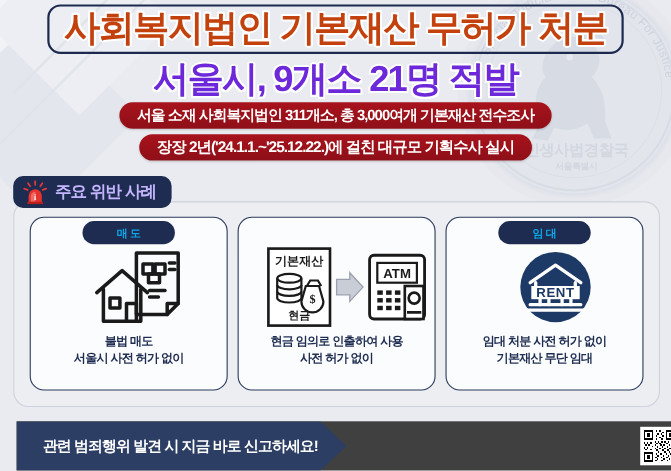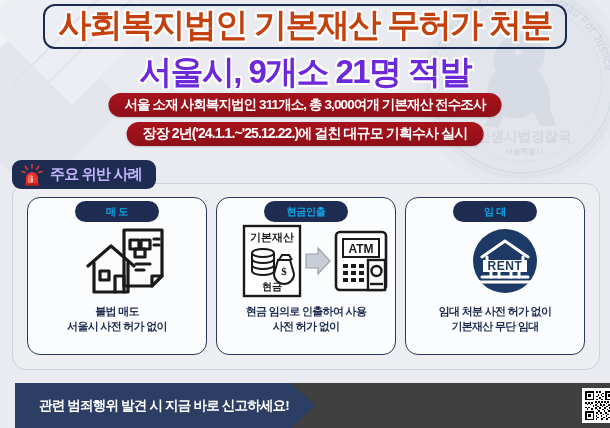--- a/index.html
+++ b/index.html
@@ -246,21 +246,20 @@
             </g>
           </svg>
         </div>
         <div class="card-caption">
           <div>불법 매도</div>
           <div>서울시 사전 허가 없이</div>
         </div>
       </div>
 
       <div class="card">
-        <div class="card-pill">현금인출</div>
         <div class="card-icon">
           <svg width="148" height="74" viewBox="0 0 148 74">
 
             <rect x="2" y="2" width="56" height="70" fill="#ffffff" stroke="#1a1a1a" stroke-width="2.4"></rect>
             <text x="30" y="17" font-size="11" font-weight="bold" fill="#1a1a1a" text-anchor="middle" font-family="Liberation Sans, sans-serif">기본재산</text>
             <g fill="none" stroke="#1a1a1a" stroke-width="2">
               <ellipse cx="21" cy="29" rx="11" ry="4"></ellipse>
               <path d="M10 29 L10 35 A11 4 0 0 0 32 35 L32 29"></path>
               <path d="M10 35 L10 41 A11 4 0 0 0 32 41 L32 35"></path>
               <path d="M10 41 L10 47 A11 4 0 0 0 32 47 L32 41"></path>

